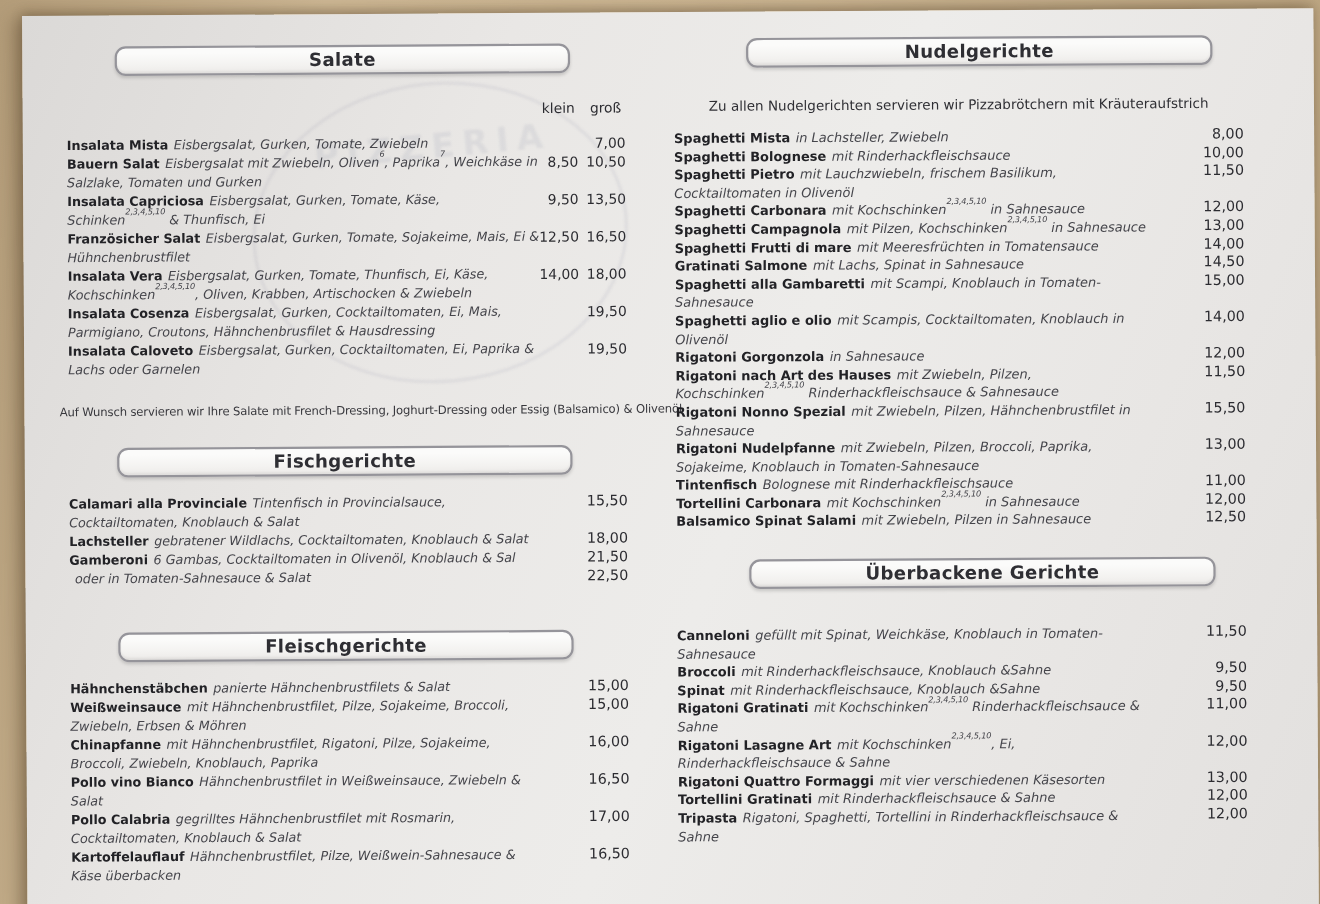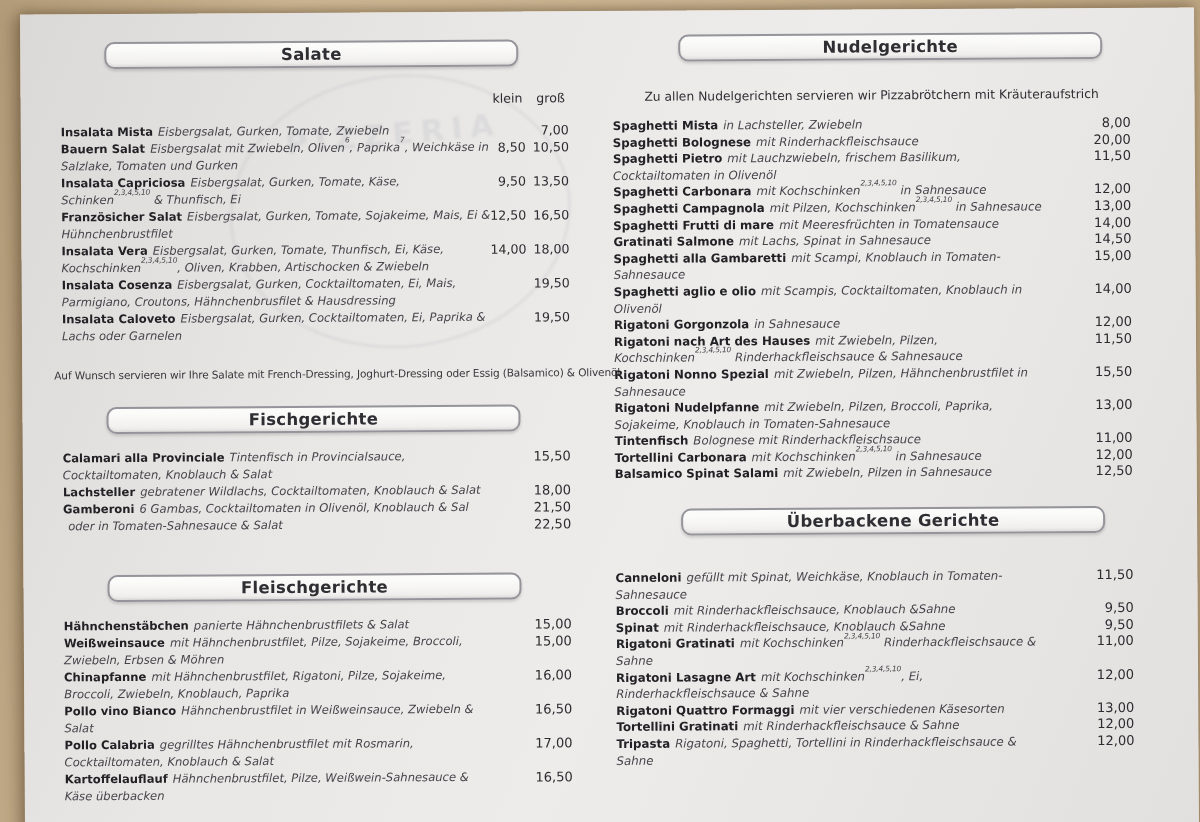--- a/index.html
+++ b/index.html
@@ -177,21 +177,21 @@
 
     <div class="subtitle">Zu allen Nudelgerichten servieren wir Pizzabrötchern mit Kräuteraufstrich</div>
 
     <div class="items" style="margin-top:14px">
       <div class="row">
           <div class="t"><b>Spaghetti Mista</b><i>in Lachsteller, Zwiebeln</i></div>
           <div class="pw">8,00</div>
         </div>
       <div class="row">
           <div class="t"><b>Spaghetti Bolognese</b><i>mit Rinderhackfleischsauce</i></div>
-          <div class="pw">20,00</div>
+          <div class="pw">10,00</div>
         </div>
       <div class="row">
           <div class="t"><b>Spaghetti Pietro</b><i>mit Lauchzwiebeln, frischem Basilikum, Cocktailtomaten in Olivenöl</i></div>
           <div class="pw">11,50</div>
         </div>
       <div class="row">
           <div class="t"><b>Spaghetti Carbonara</b><i>mit Kochschinken<sup>2,3,4,5,10</sup> in Sahnesauce</i></div>
           <div class="pw">12,00</div>
         </div>
       <div class="row">

